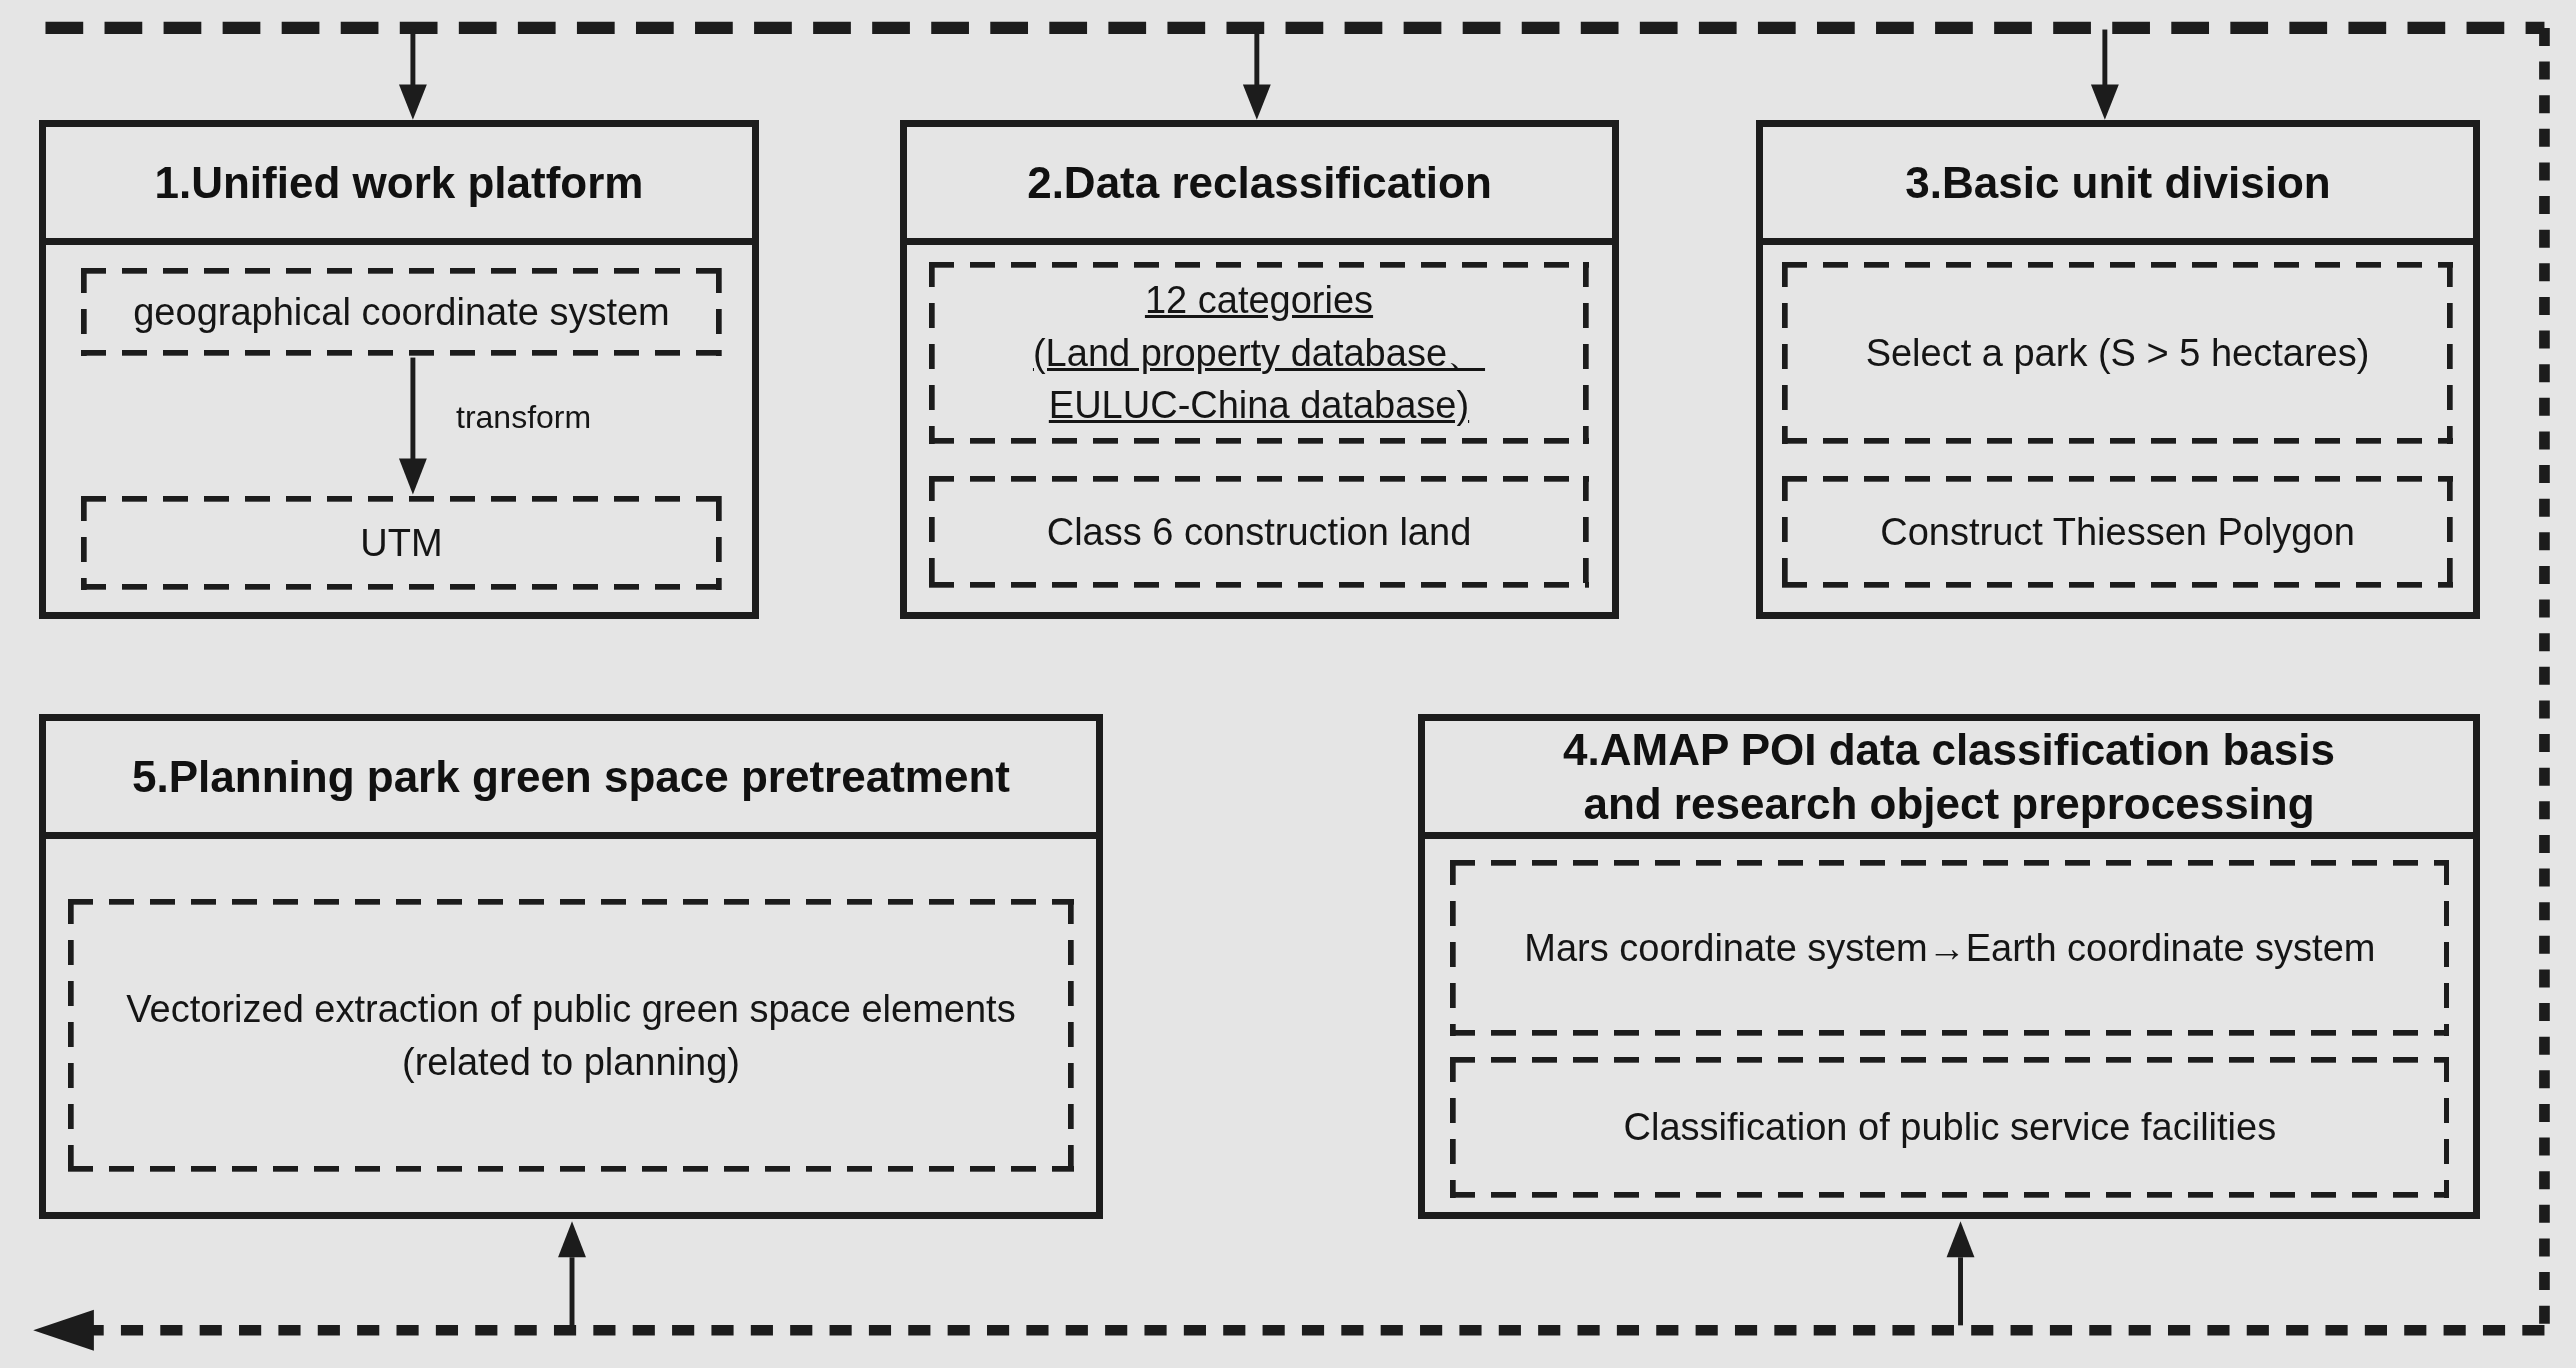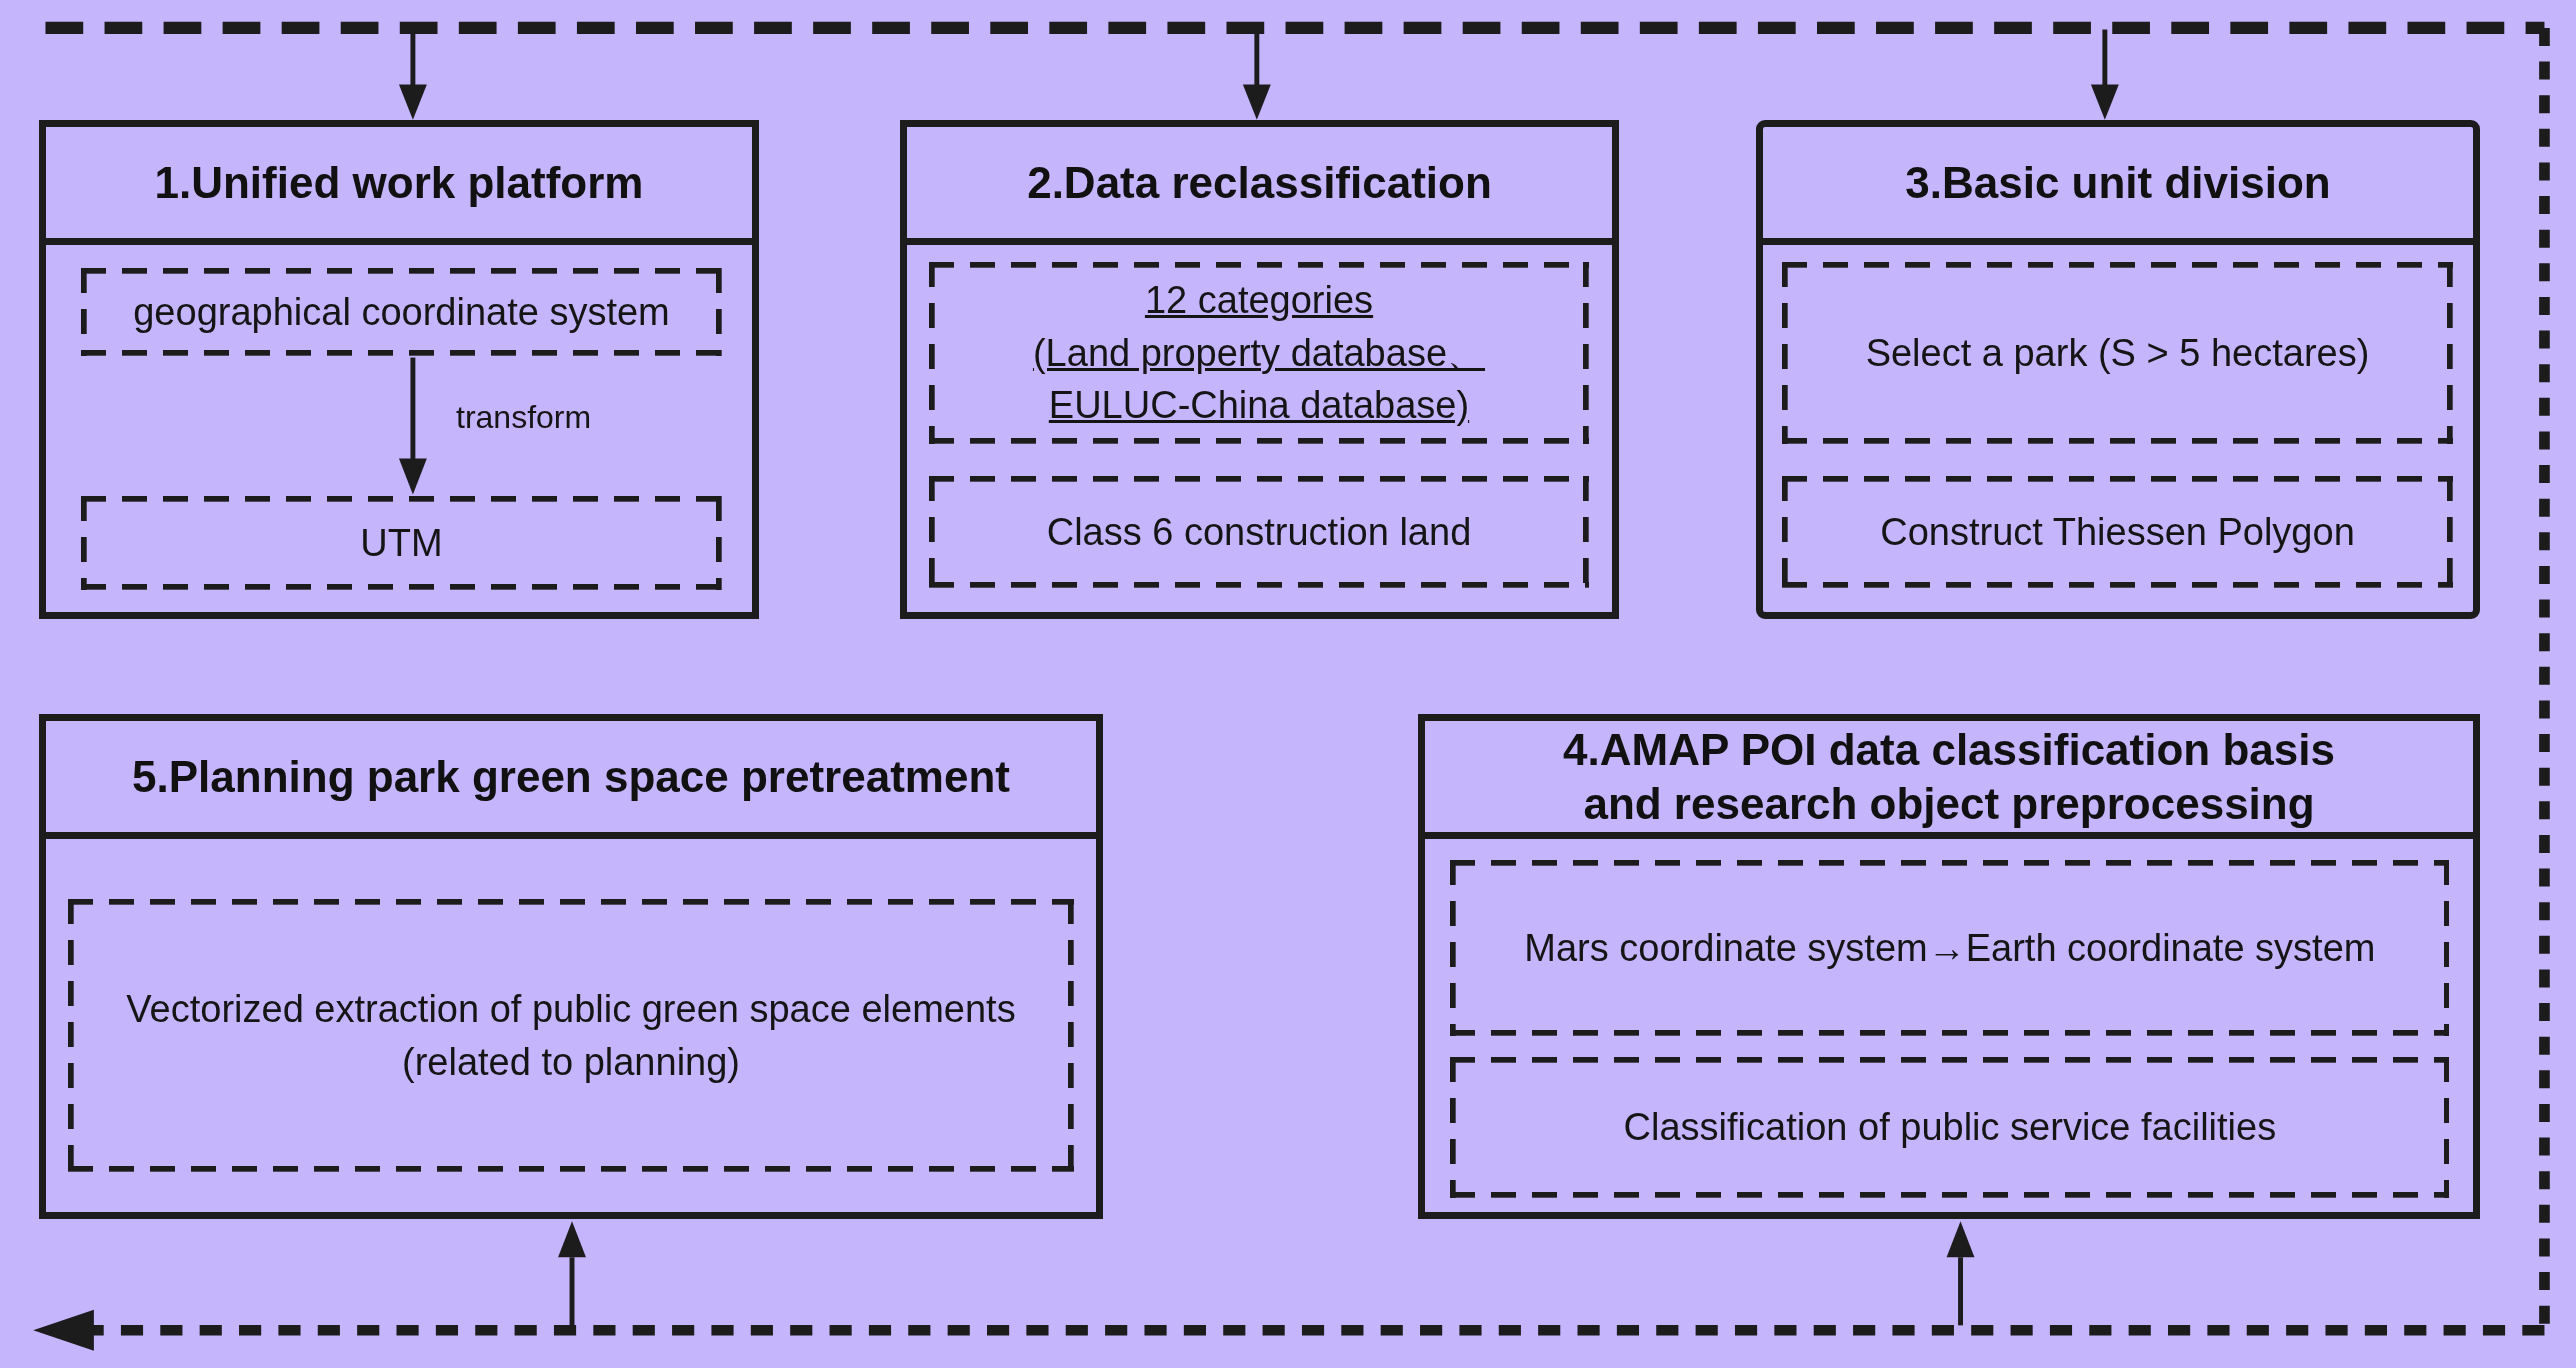--- a/index.html
+++ b/index.html
@@ -1,16 +1,16 @@
 <!DOCTYPE html>
 <html style="font-size:13px"><head>
 <meta charset="utf-8">
 <style>
   html,body{margin:0;padding:0;background:#ffffff;}
-  .canvas{position:relative;width:2576px;height:1368px;background:#c4b5fd;overflow:hidden;
+  .canvas{position:relative;width:2576px;height:1368px;background:#e5e5e5;overflow:hidden;
           font-family:"Liberation Sans", sans-serif;color:#141414;}
   svg.connectors{position:absolute;left:0;top:0;z-index:3;pointer-events:none;}
   svg.connectors path{stroke:#1c1c1c;fill:none;stroke-linecap:butt;}
   svg.connectors line{stroke:#1c1c1c;stroke-width:6;}
   svg.connectors polygon{fill:#1c1c1c;stroke:none;}
 
   .panel{position:absolute;border:7.4px solid #1c1c1c;background:transparent;box-sizing:content-box;z-index:1;}
   .panel-title{height:111px;border-bottom:7.4px solid #1c1c1c;display:flex;flex-direction:column;
                align-items:center;justify-content:center;font-weight:700;font-size:44px;
                line-height:1.22;color:#111;text-align:center;}
@@ -21,21 +21,21 @@
                 repeating-linear-gradient(90deg,#1c1c1c 0 24.6px,transparent 24.6px 41px) left top/100% 5.7px no-repeat,
                 repeating-linear-gradient(90deg,#1c1c1c 0 24.6px,transparent 24.6px 41px) left bottom/100% 5.7px no-repeat,
                 repeating-linear-gradient(180deg,#1c1c1c 0 24.6px,transparent 24.6px 41px) left top/5.7px 100% no-repeat,
                 repeating-linear-gradient(180deg,#1c1c1c 0 24.6px,transparent 24.6px 41px) right top/5.7px 100% no-repeat;}
   .tline{display:block;}
   .arrow-label{position:absolute;font-size:32px;color:#151515;white-space:nowrap;}
 
   
   #p1{left:39px;top:120px;width:706px;height:485px;}
   #p2{left:900px;top:120px;width:705px;height:485px;}
-  #p3{left:1756px;top:120px;width:710px;height:485px;border-radius:9px;}
+  #p3{left:1756px;top:120px;width:710px;height:485px;}
   
   #p5{left:39px;top:714px;width:1050px;height:491px;}
   #p4{left:1418px;top:714px;width:1048px;height:491px;}
 
   
   #p1a{left:35px;top:141px;width:641px;height:88px;}
   #p1b{left:35px;top:369px;width:641px;height:94px;}
   #p1label{left:410px;top:272px;}
   #p2a{left:22px;top:135px;width:660px;height:182px;text-decoration:underline;}
   #p2b{left:22px;top:349px;width:660px;height:112px;}

